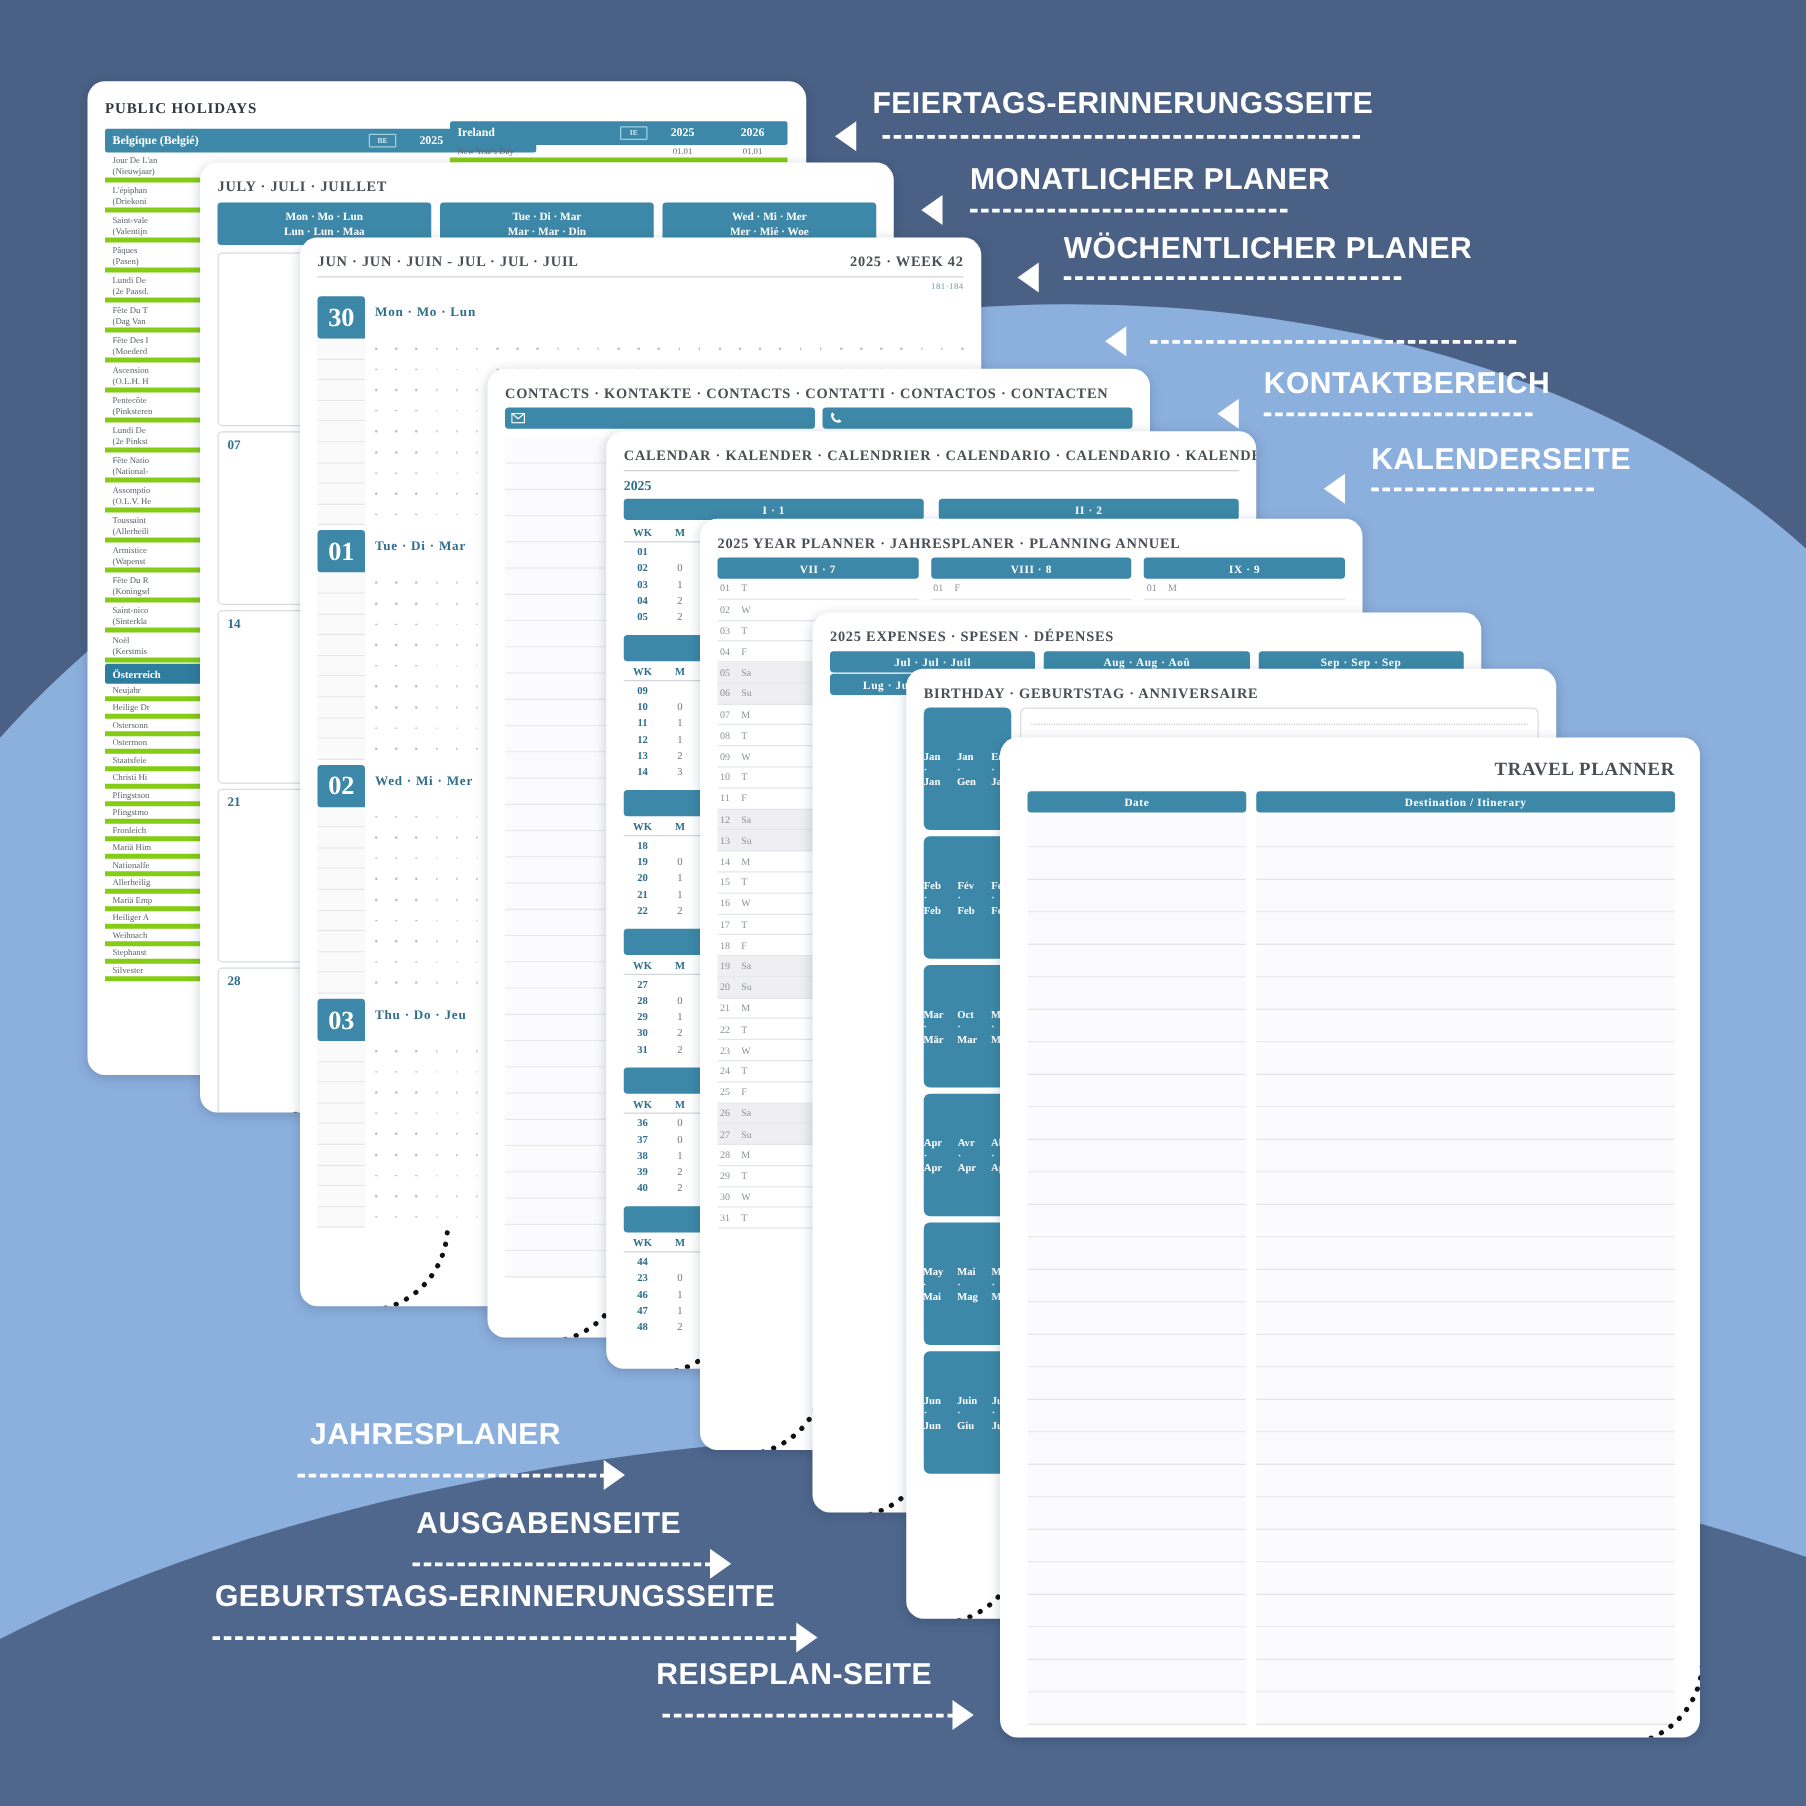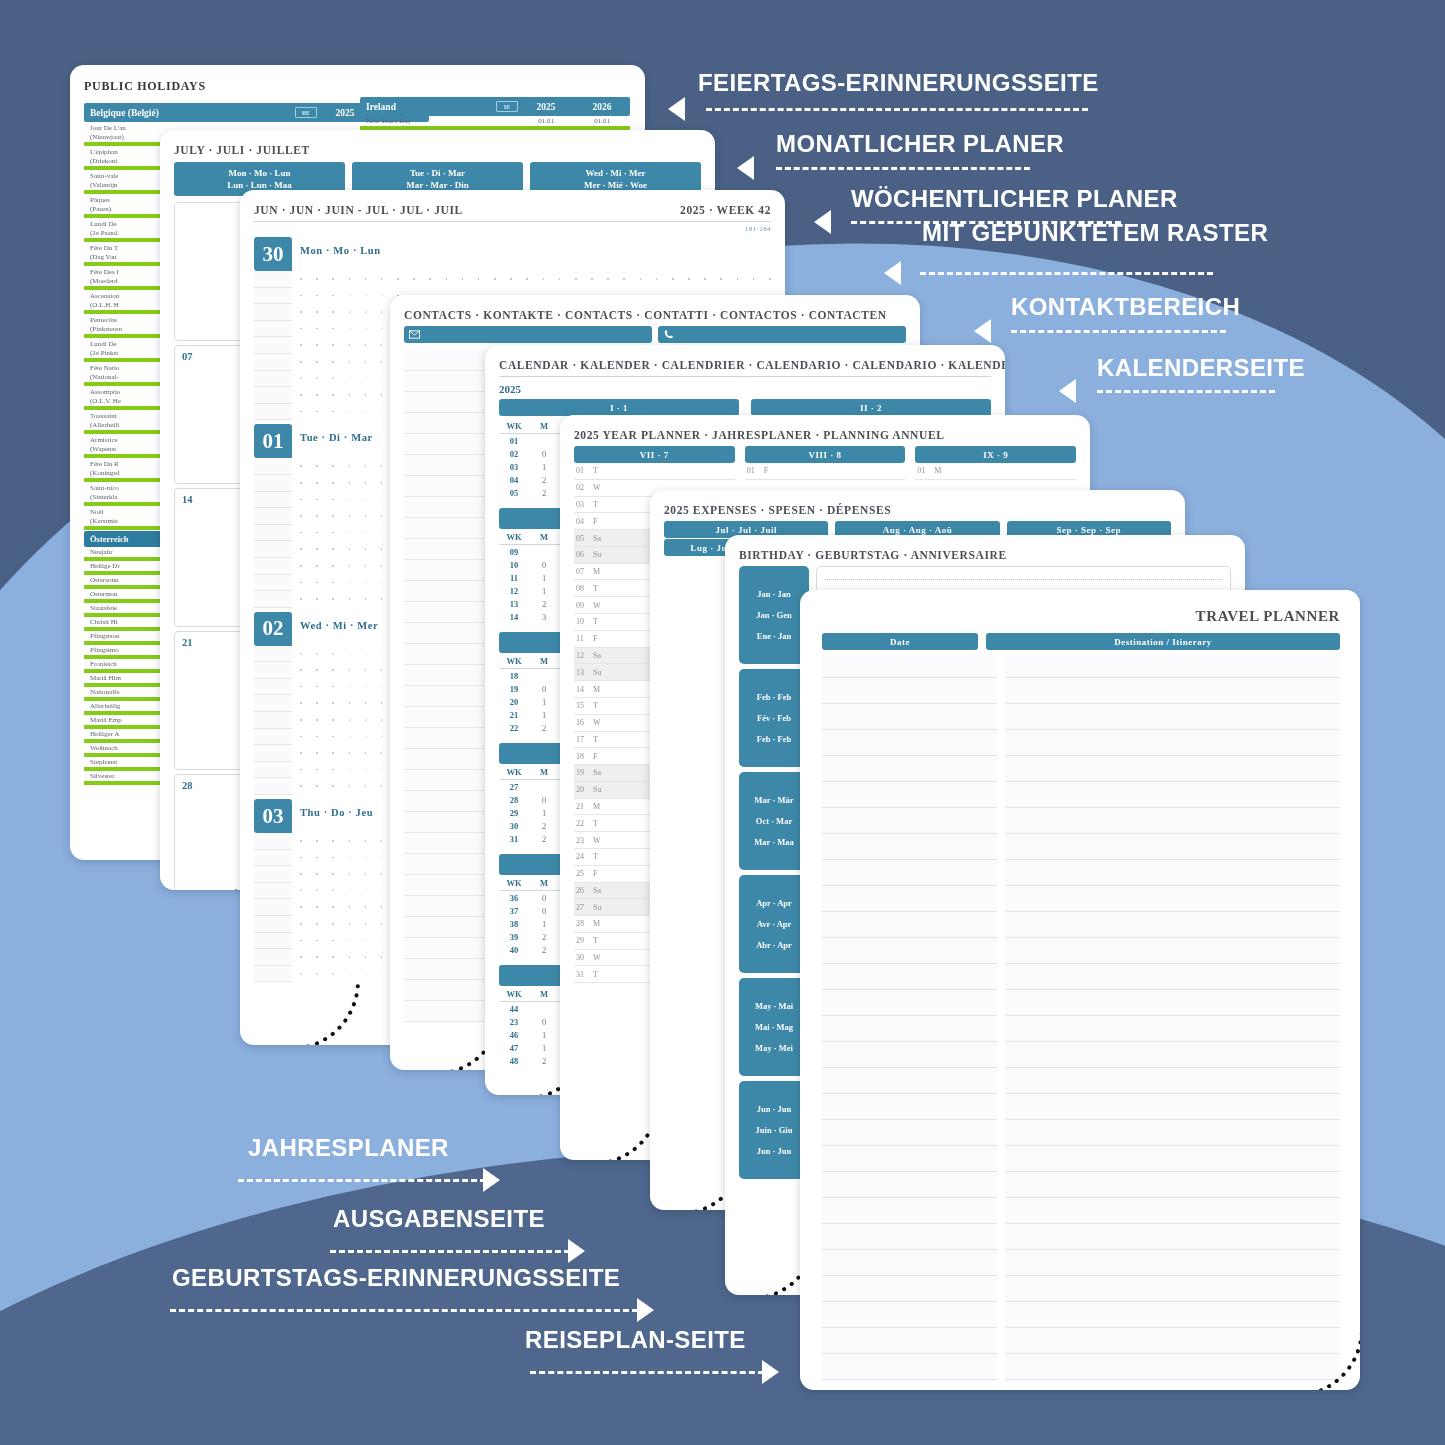--- a/index.html
+++ b/index.html
@@ -157,31 +157,31 @@
   .ex-m { flex:1; }
   .ex-h { height:17px; }
   .ex-h2 { height:17px; margin-top:1px; width:70%; }
 
   
   #page-birthday { left:725px; top:535px; width:520px; height:760px; }
   .bd-wrap { display:flex; gap:7px; margin-top:5px; }
   .bd-months { width:70px; flex:none; }
   .bd-m {
     background:#3d88a8; color:#fff; border-radius:5px; height:98px;
-    margin-bottom:5px; display:flex; flex-direction:column; align-items:center;
+    margin-bottom:5px; display:flex; align-items:center;
     justify-content:center; gap:11px; font-size:8.5px; font-weight:bold;
   }
   .bd-panel { flex:1; border:1px solid #d7dbe0; border-radius:5px; position:relative; }
   .bd-dotline { border-bottom:1px dotted #c6cad0; margin:12px 8px 0; }
 
   
   #page-travel { left:800px; top:590px; width:560px; height:800px; }
   .tv-title { text-align:right; font-size:15px; font-weight:bold; color:#4a4f55; letter-spacing:.6px; }
   .tv-head { display:flex; gap:8px; margin-top:8px; }
-  .tv-head .c1 { width:156px; }
+  .tv-head .c1 { width:175px; }
   .tv-head .c2 { flex:1; }
   .tv-rows { margin-top:2px; }
   .tv-row { display:flex; gap:8px; }
   .tv-row div { height:26px; border-bottom:1px solid #e3e6e9; background:#fbfafc; }
   .tv-row .c1 { width:175px; }
   .tv-row .c2 { flex:1; }
 
   
   .corner-dots { position:absolute; width:72px; height:72px; pointer-events:none; }
 
@@ -2184,21 +2184,20 @@
 
 <div class="callout" style="left:776px; top:131px;">MONATLICHER PLANER</div>
 <div class="arrow-line" style="left:776px; top:167px; width:254px;"></div>
 <div class="arrow-head left" style="left:737px; top:156px;"></div>
 
 <div class="callout" style="left:851px; top:186px;">WÖCHENTLICHER PLANER</div>
 <div class="arrow-line" style="left:851px; top:221px; width:270px;"></div>
 <div class="arrow-head left" style="left:814px; top:210px;"></div>
 
 <div class="callout two" style="left:922px; top:220px; text-align:right; width:342px;">
-  <div>MIT GEPUNKTETEM RASTER</div>
 </div>
 <div class="arrow-line" style="left:920px; top:272px; width:293px;"></div>
 <div class="arrow-head left" style="left:884px; top:261px;"></div>
 
 <div class="callout" style="left:1011px; top:294px;">KONTAKTBEREICH</div>
 <div class="arrow-line" style="left:1011px; top:330px; width:215px;"></div>
 <div class="arrow-head left" style="left:974px; top:319px;"></div>
 
 <div class="callout" style="left:1097px; top:355px;">KALENDERSEITE</div>
 <div class="arrow-line" style="left:1097px; top:390px; width:178px;"></div>

